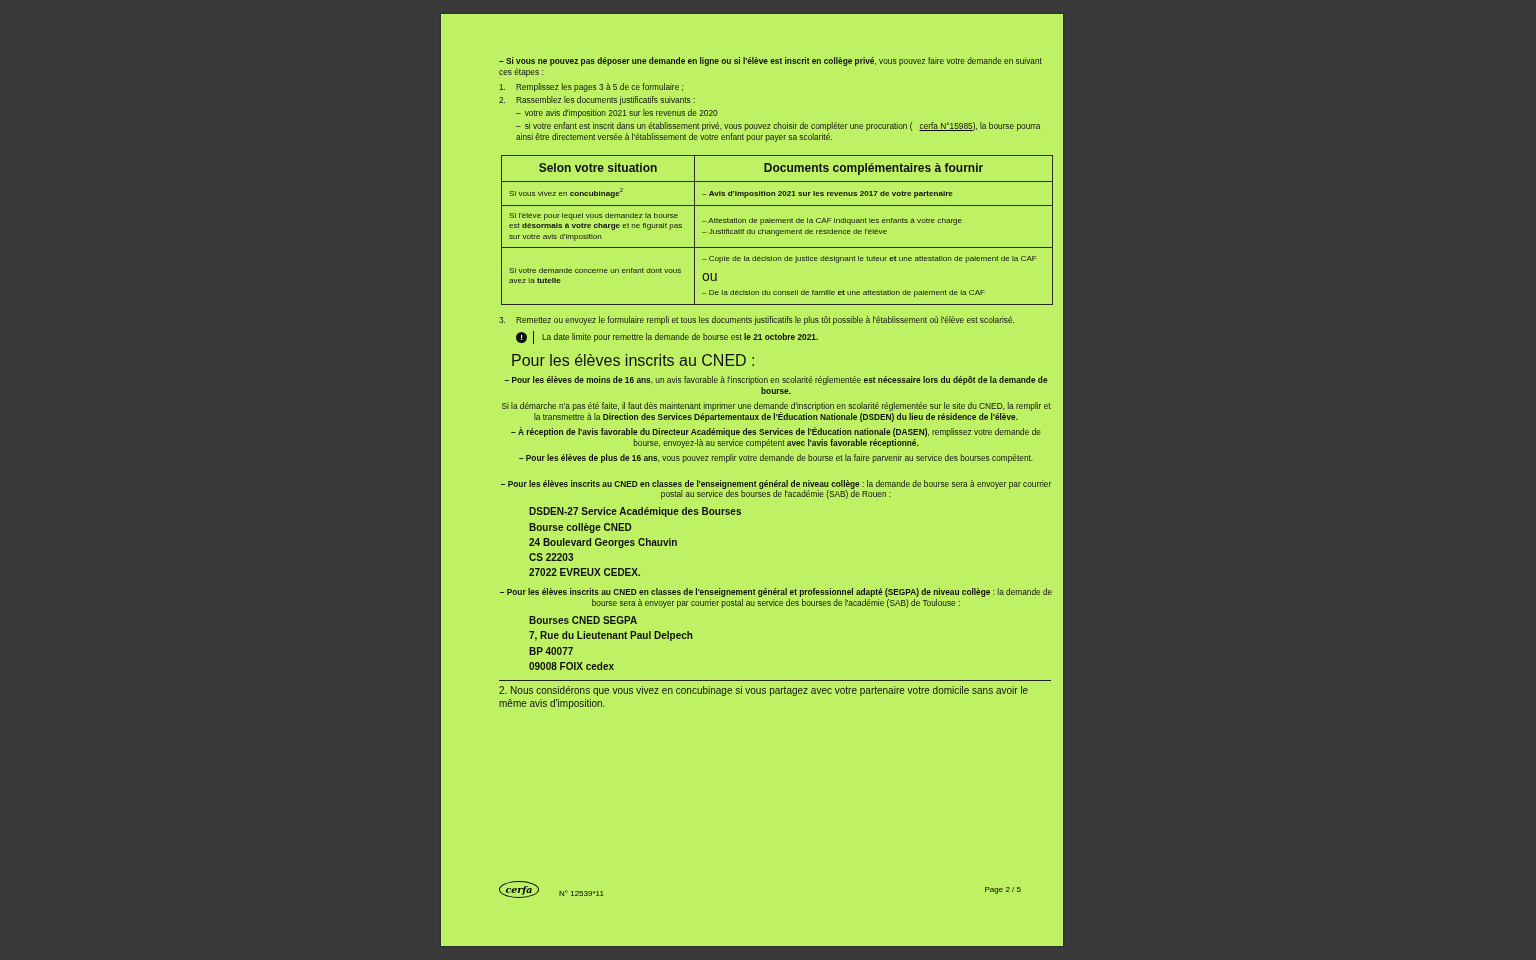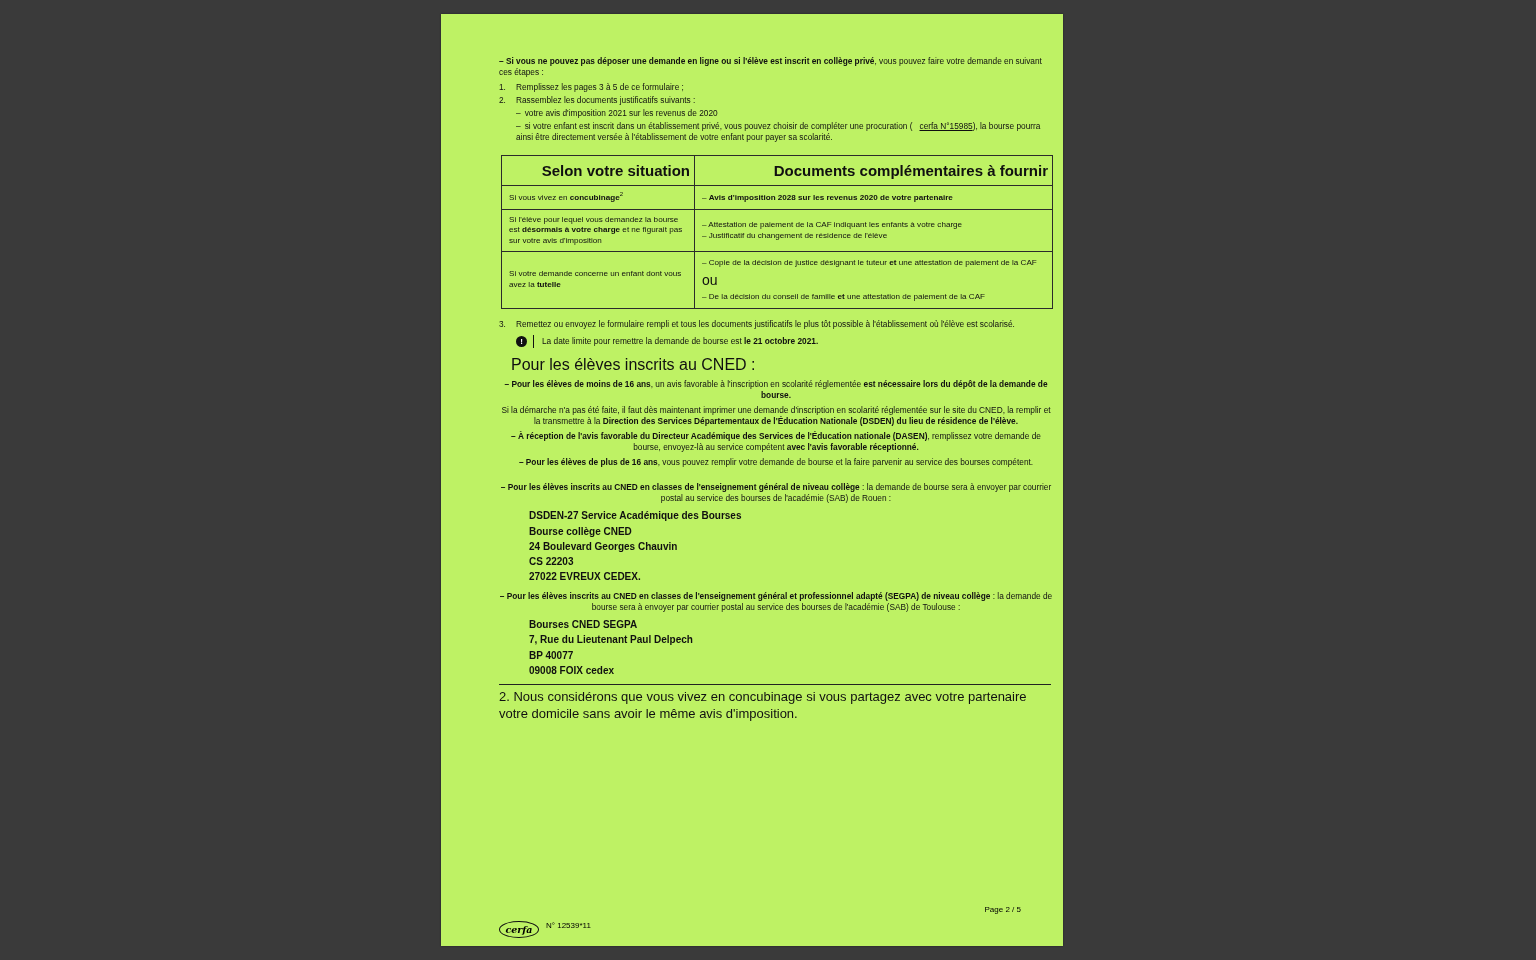--- a/index.html
+++ b/index.html
@@ -64,22 +64,22 @@
     margin: 12px 0 10px 2px;
     font-size: 8.1px;
   }
   table.compl th, table.compl td {
     border: 1px solid #2b2b2b;
     padding: 5px 7px;
     vertical-align: middle;
     text-align: left;
   }
   table.compl th {
-    text-align: right;
-    font-size: 15px;
+    text-align: center;
+    font-size: 12px;
     font-weight: bold;
     padding: 5px 4px;
   }
   table.compl td.left {
     width: 178px;
     font-size: 8.1px;
     line-height: 1.3;
   }
   table.compl td.right {
     font-size: 8.1px;
@@ -122,38 +122,37 @@
     line-height: 1.52;
   }
   .spacer { height: 11px; }
 
   .footnote-sep {
     border-top: 1px solid #222;
     margin: 6px 0 3px 0;
     width: 552px;
   }
   .footnote {
-    font-size: 13px;
+    font-size: 10px;
     line-height: 1.35;
   }
   .pagefoot {
     position: absolute;
     left: 58px;
     right: 42px;
     top: 867px;
     display: flex;
     align-items: center;
     justify-content: space-between;
     font-size: 8px;
   }
   .cerfa-mark {
     display: flex;
-    align-items: flex-start;
-    gap: 7px;
-    margin-top: 40px;
+    align-items: flex-end;
+    gap: 20px;
   }
   .cerfa-oval {
     width: 38px; height: 15px;
     border: 1.4px solid #111;
     border-radius: 50%;
     display: flex;
     align-items: center;
     justify-content: center;
     font-family: "DejaVu Serif", serif;
     font-style: italic;
@@ -197,21 +196,21 @@
           <th>Selon votre situation</th>
           <th>Documents complémentaires à fournir</th>
         </tr>
         <tr>
           <td class="left">
             <span>Si vous vivez en </span><span class="b">concubinage</span><sup>2</sup>
           </td>
           <td class="right">
             <div>
               <span>–</span>
-              <span class="b">Avis d'imposition 2028 sur les revenus 2020 de votre partenaire</span>
+              <span class="b">Avis d'imposition 2021 sur les revenus 2017 de votre partenaire</span>
             </div>
           </td>
         </tr>
         <tr>
           <td class="left">
             <span>Si l'élève pour lequel vous demandez la bourse est </span><span class="b">désormais à votre charge</span><span> et ne figurait pas sur votre avis d'imposition</span>
           </td>
           <td class="right">
             <div>
               <span>–</span>

